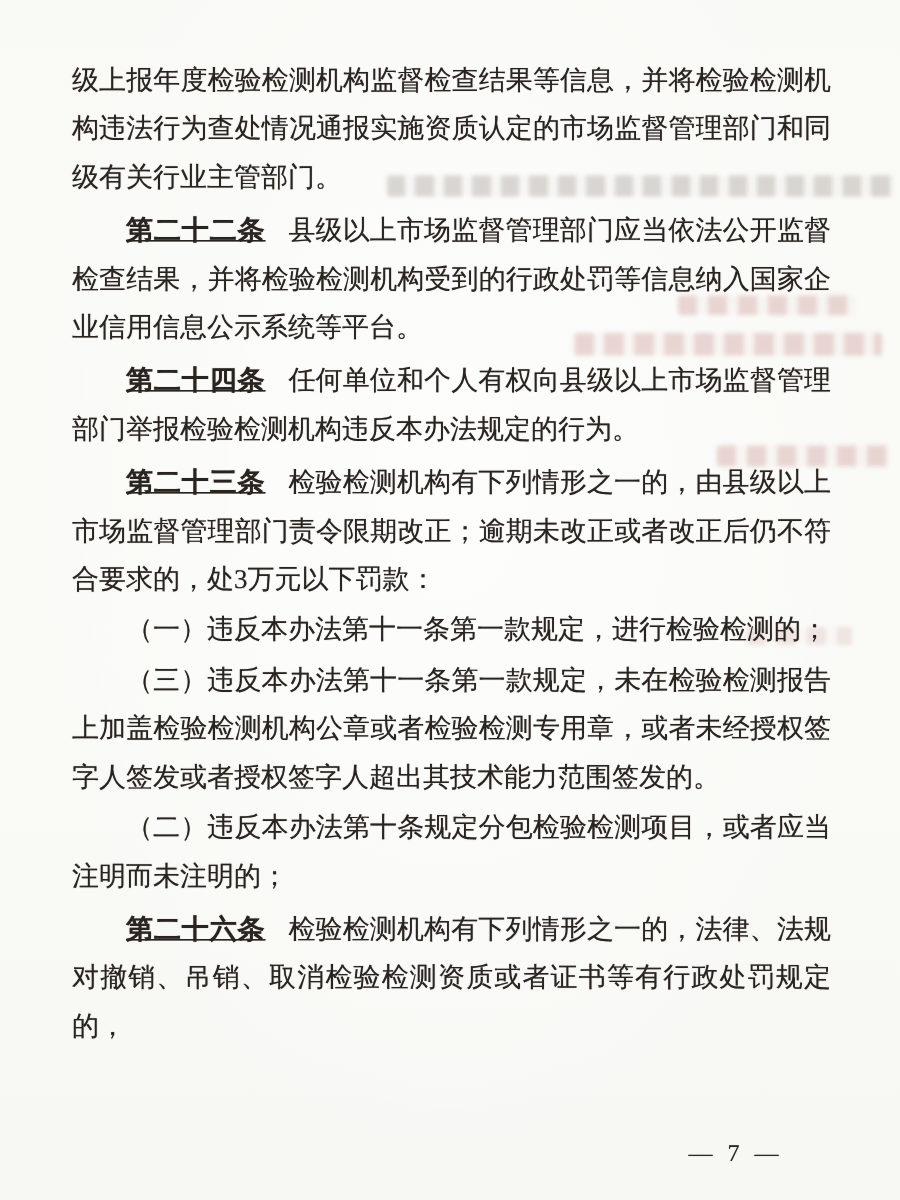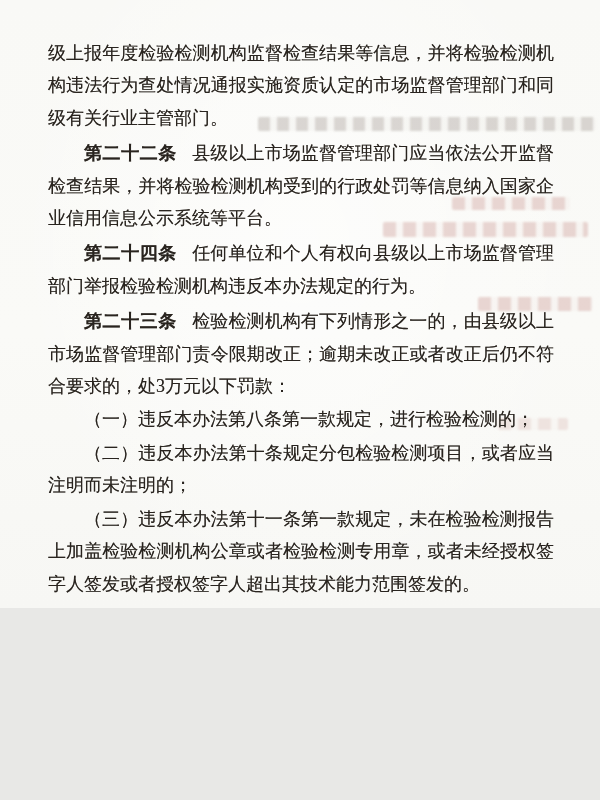--- a/index.html
+++ b/index.html
@@ -3,21 +3,21 @@
 <meta charset="utf-8">
 <style>
   html, body {
     margin: 0;
     padding: 0;
     background: #e8e8e6;
   }
   .page {
     position: relative;
     width: 600px;
-    height: 608px;
+    height: 800px;
     margin: 0 auto;
     background:
       radial-gradient(ellipse at 50% 40%, rgba(255,255,255,0.6), rgba(255,255,255,0) 70%),
       linear-gradient(180deg, #f9f9f6 0%, #fafaf7 55%, #f7f7f4 100%);
     overflow: hidden;
     font-family: "Liberation Serif", "DejaVu Serif", serif;
   }
   .content {
     position: absolute;
     top: 37px;
@@ -40,20 +40,21 @@
     margin-top: 3px;
   }
   p.item {
     text-indent: 2em;
     margin-top: 1px;
   }
   .term {
     font-weight: bold;
     margin-right: 0.85em;
     letter-spacing: 0.5px;
+    text-decoration: underline;
   }
   .page-number {
     position: absolute;
     top: 761px;
     right: 78px;
     font-size: 16px;
     letter-spacing: 3px;
     color: #2c2722;
     text-shadow: 0 0 0.6px rgba(40,35,30,0.5);
   }
@@ -104,29 +105,32 @@
     <p class="article">
       <span class="term">第二十四条</span><span>任何单位和个人有权向县级以上市场监督管理部门举报检验检测机构违反本办法规定的行为。</span>
     </p>
 
 
     <p class="article">
       <span class="term">第二十三条</span><span>检验检测机构有下列情形之一的，由县级以上市场监督管理部门责令限期改正；逾期未改正或者改正后仍不符合要求的，处3万元以下罚款：</span>
     </p>
 
     <p class="item">
-      <span>（一）违反本办法第八条第一款规定，进行检验检测的；</span>
+      <span>（一）违反本办法第十一条第一款规定，进行检验检测的；</span>
+    </p>
+
+    <p class="item">
+      <span>（三）违反本办法第十一条第一款规定，未在检验检测报告上加盖检验检测机构公章或者检验检测专用章，或者未经授权签字人签发或者授权签字人超出其技术能力范围签发的。</span>
     </p>
 
     <p class="item">
       <span>（二）违反本办法第十条规定分包检验检测项目，或者应当注明而未注明的；</span>
     </p>
 
-    <p class="item">
-      <span>（三）违反本办法第十一条第一款规定，未在检验检测报告上加盖检验检测机构公章或者检验检测专用章，或者未经授权签字人签发或者授权签字人超出其技术能力范围签发的。</span>
+    <p class="article">
+      <span class="term">第二十六条</span><span>检验检测机构有下列情形之一的，法律、法规对撤销、吊销、取消检验检测资质或者证书等有行政处罚规定的，</span>
     </p>
-
 
   </div>
 
   <div class="page-number">— 7 —</div>
 
 </div>
 
 </body></html>

